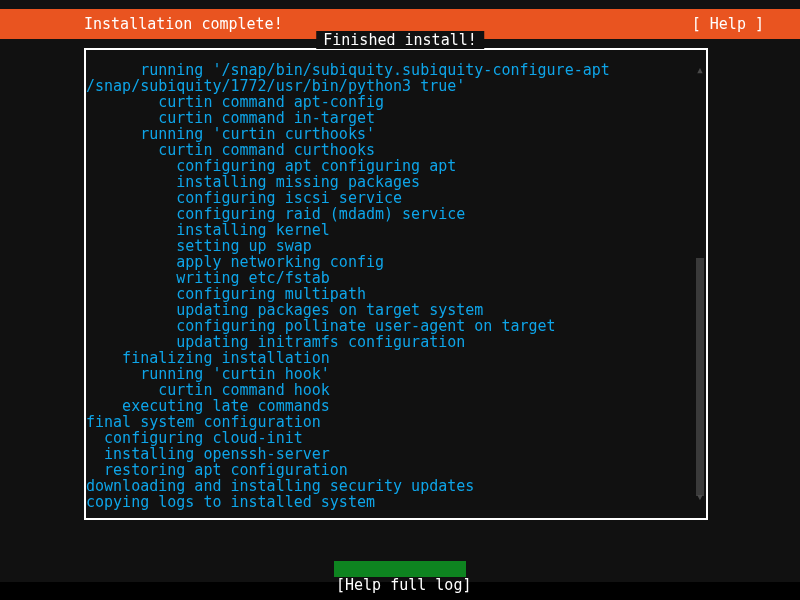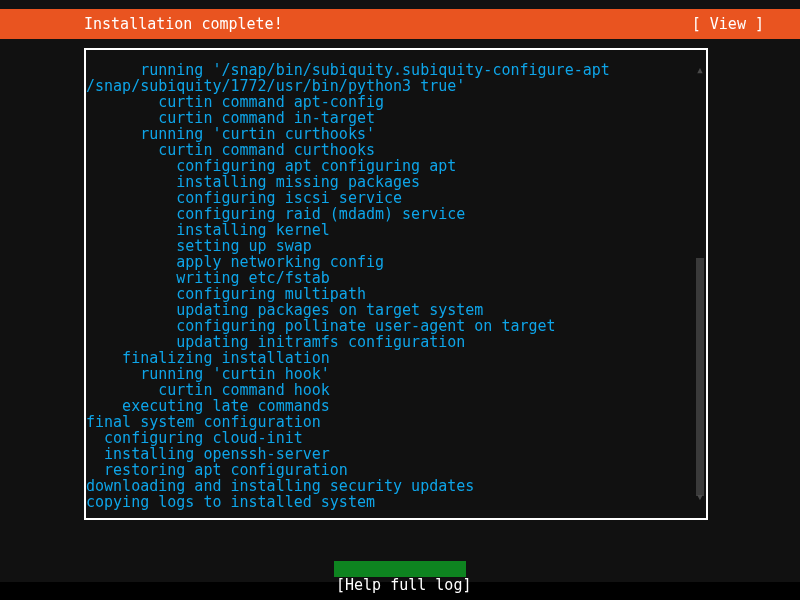--- a/index.html
+++ b/index.html
@@ -167,25 +167,26 @@
 </style>
 </head>
 <body>
 
 <div id="screen">
 
   <div class="term-bg"></div>
 
   <div class="header-bar" style="background: rgb(233, 84, 32); color: rgb(255, 255, 255);">
     <span class="header-title">Installation complete!</span>
-    <span class="header-help">[ View ]</span>
+    <span class="header-help">[ Help ]</span>
   </div>
 
   <div class="log-box" style="border-color: rgb(255, 255, 255); background: rgb(17, 17, 17);"></div>
 
+  <div class="log-box-title">Finished install!</div>
 
   <div class="log-lines"><div class="log-line">      running '/snap/bin/subiquity.subiquity-configure-apt</div><div class="log-line">/snap/subiquity/1772/usr/bin/python3 true'</div><div class="log-line">        curtin command apt-config</div><div class="log-line">        curtin command in-target</div><div class="log-line">      running 'curtin curthooks'</div><div class="log-line">        curtin command curthooks</div><div class="log-line">          configuring apt configuring apt</div><div class="log-line">          installing missing packages</div><div class="log-line">          configuring iscsi service</div><div class="log-line">          configuring raid (mdadm) service</div><div class="log-line">          installing kernel</div><div class="log-line">          setting up swap</div><div class="log-line">          apply networking config</div><div class="log-line">          writing etc/fstab</div><div class="log-line">          configuring multipath</div><div class="log-line">          updating packages on target system</div><div class="log-line">          configuring pollinate user-agent on target</div><div class="log-line">          updating initramfs configuration</div><div class="log-line">    finalizing installation</div><div class="log-line">      running 'curtin hook'</div><div class="log-line">        curtin command hook</div><div class="log-line">    executing late commands</div><div class="log-line">final system configuration</div><div class="log-line">  configuring cloud-init</div><div class="log-line">  installing openssh-server</div><div class="log-line">  restoring apt configuration</div><div class="log-line">downloading and installing security updates</div><div class="log-line">copying logs to installed system</div></div>
 
   <div class="scrollbar">
     <div class="sb-arrow up">▲</div>
     <div class="sb-track">
       <div class="sb-thumb" style="background: rgb(58, 58, 58);"></div>
     </div>
     <div class="sb-arrow down">▼</div>
   </div>

